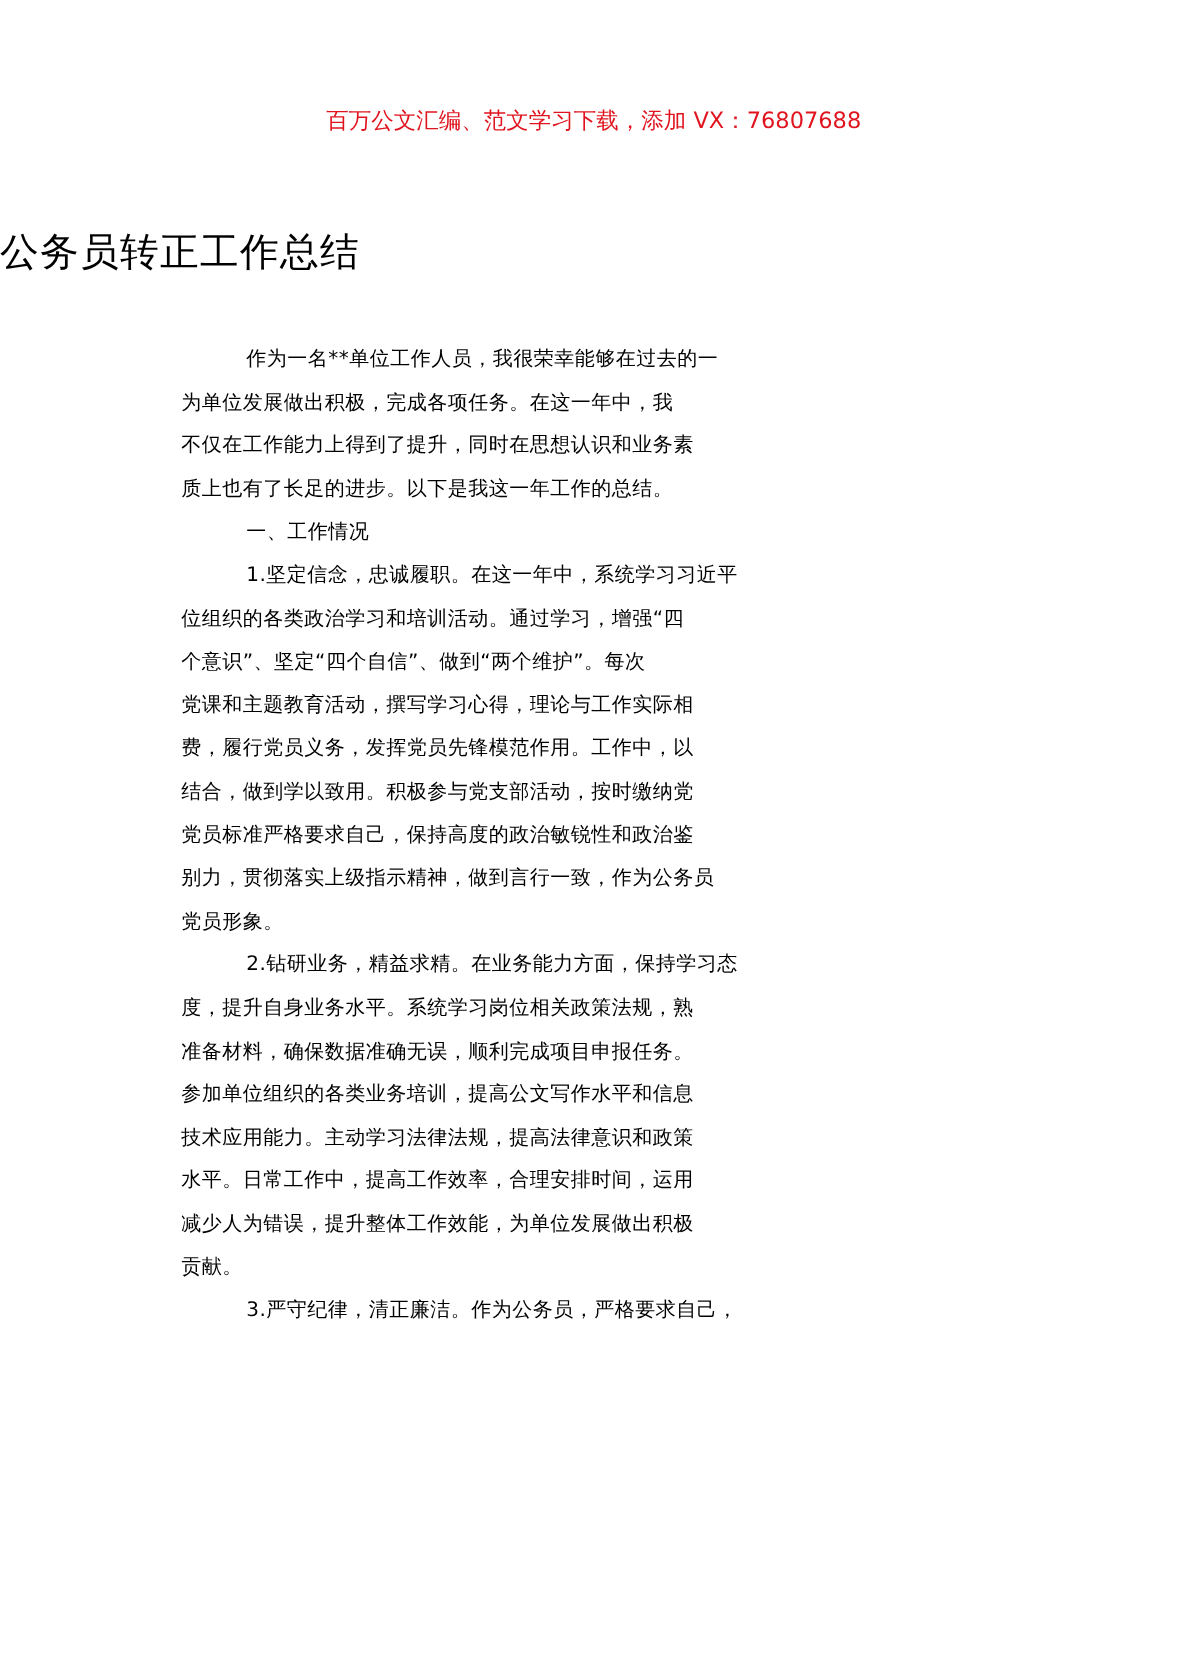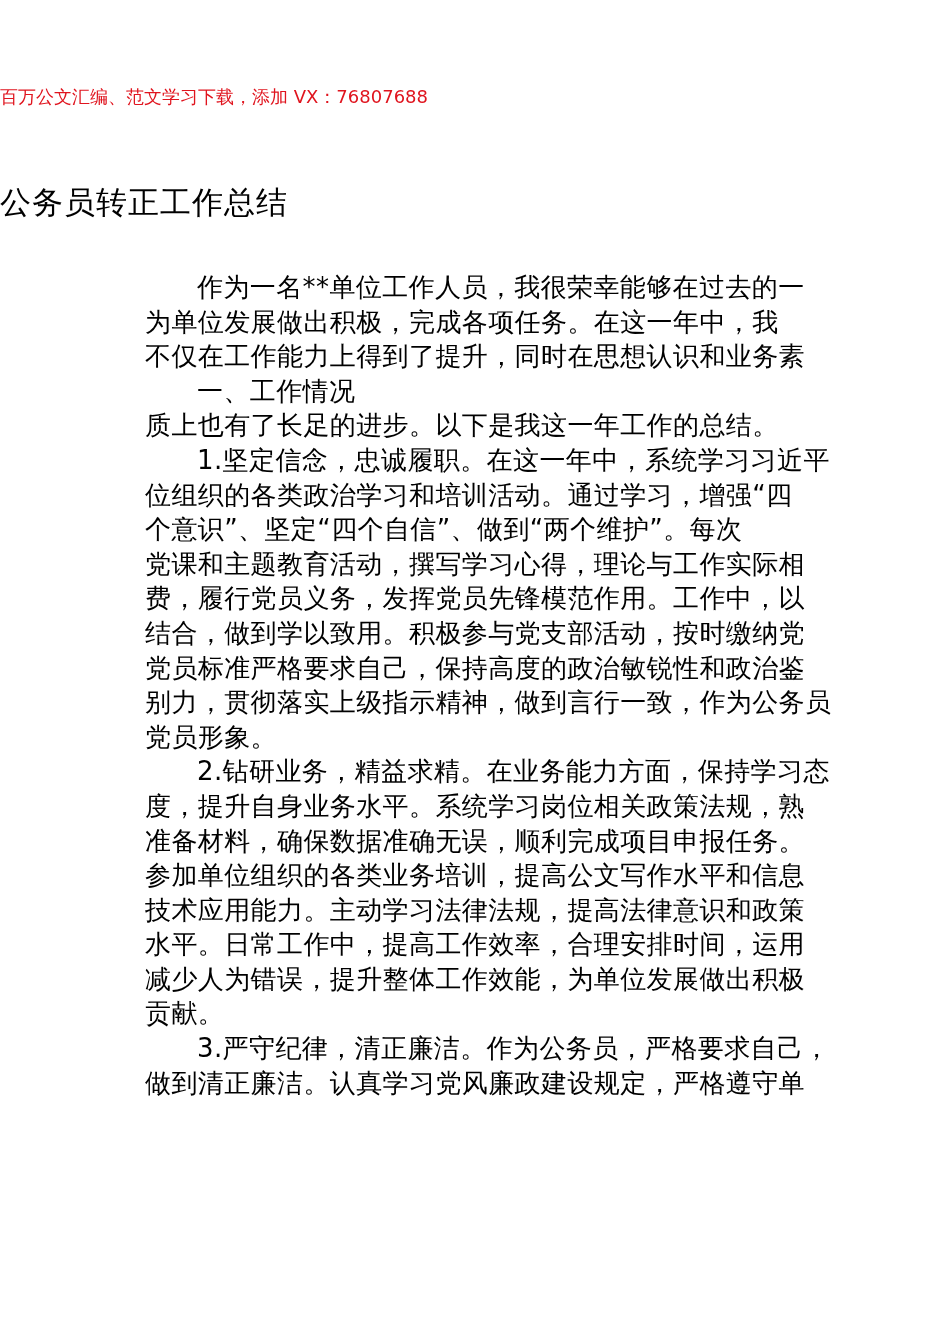--- a/index.html
+++ b/index.html
@@ -13,20 +13,21 @@
       position: relative;
       overflow: hidden;
       font-family: "DejaVu Sans", "Liberation Sans", sans-serif;
       color: #000000;
     }
     .watermark {
       position: absolute;
       top: 84px;
       left: 0;
       width: 950px;
+      text-align: center;
       font-size: 18px;
       line-height: 26px;
       color: #e0141e;
       letter-spacing: 0px;
     }
     .title {
       position: absolute;
       top: 180px;
       left: 0;
       width: 950px;
@@ -37,53 +38,52 @@
     }
     .body {
       position: absolute;
       top: 270px;
       left: 145px;
       width: 662px;
     }
     .line {
       height: 34.6px;
       line-height: 34.6px;
-      font-size: 26px;
+      font-size: 16px;
       white-space: nowrap;
       letter-spacing: 0.4px;
     }
     .indent {
       padding-left: 52px;
     }
   </style>
 </head>
 <body>
 
 <div class="watermark">百万公文汇编、范文学习下载，添加 VX：76807688</div>
 
 <div class="title">公务员转正工作总结</div>
 
 <div class="body">
   <div class="line indent">作为一名**单位工作人员，我很荣幸能够在过去的一</div>
   <div class="line">为单位发展做出积极，完成各项任务。在这一年中，我</div>
   <div class="line">不仅在工作能力上得到了提升，同时在思想认识和业务素</div>
+  <div class="line">质上也有了长足的进步。以下是我这一年工作的总结。</div>
   <div class="line indent">一、工作情况</div>
-  <div class="line">质上也有了长足的进步。以下是我这一年工作的总结。</div>
   <div class="line indent">1.坚定信念，忠诚履职。在这一年中，系统学习习近平</div>
   <div class="line">位组织的各类政治学习和培训活动。通过学习，增强“四</div>
   <div class="line">个意识”、坚定“四个自信”、做到“两个维护”。每次</div>
   <div class="line">党课和主题教育活动，撰写学习心得，理论与工作实际相</div>
   <div class="line">费，履行党员义务，发挥党员先锋模范作用。工作中，以</div>
   <div class="line">结合，做到学以致用。积极参与党支部活动，按时缴纳党</div>
   <div class="line">党员标准严格要求自己，保持高度的政治敏锐性和政治鉴</div>
   <div class="line">别力，贯彻落实上级指示精神，做到言行一致，作为公务员</div>
   <div class="line">党员形象。</div>
   <div class="line indent">2.钻研业务，精益求精。在业务能力方面，保持学习态</div>
   <div class="line">度，提升自身业务水平。系统学习岗位相关政策法规，熟</div>
   <div class="line">准备材料，确保数据准确无误，顺利完成项目申报任务。</div>
   <div class="line">参加单位组织的各类业务培训，提高公文写作水平和信息</div>
   <div class="line">技术应用能力。主动学习法律法规，提高法律意识和政策</div>
   <div class="line">水平。日常工作中，提高工作效率，合理安排时间，运用</div>
   <div class="line">减少人为错误，提升整体工作效能，为单位发展做出积极</div>
   <div class="line">贡献。</div>
   <div class="line indent">3.严守纪律，清正廉洁。作为公务员，严格要求自己，</div>
-  <div class="line">做到清正廉洁。认真学习党风廉政建设规定，严格遵守单</div>
 </div>
 
 </body></html>

